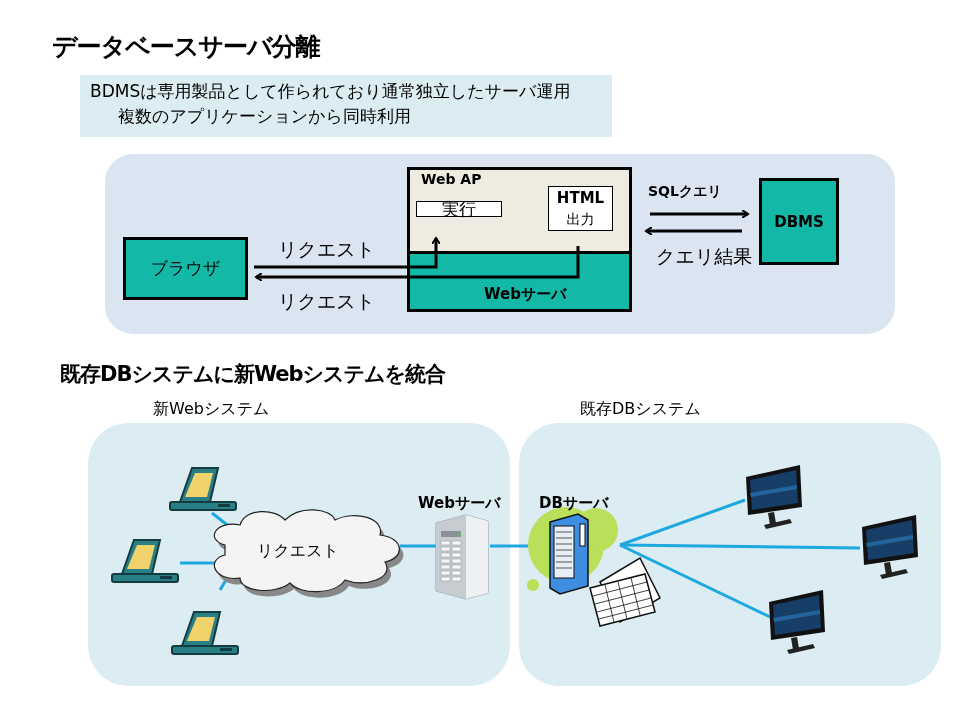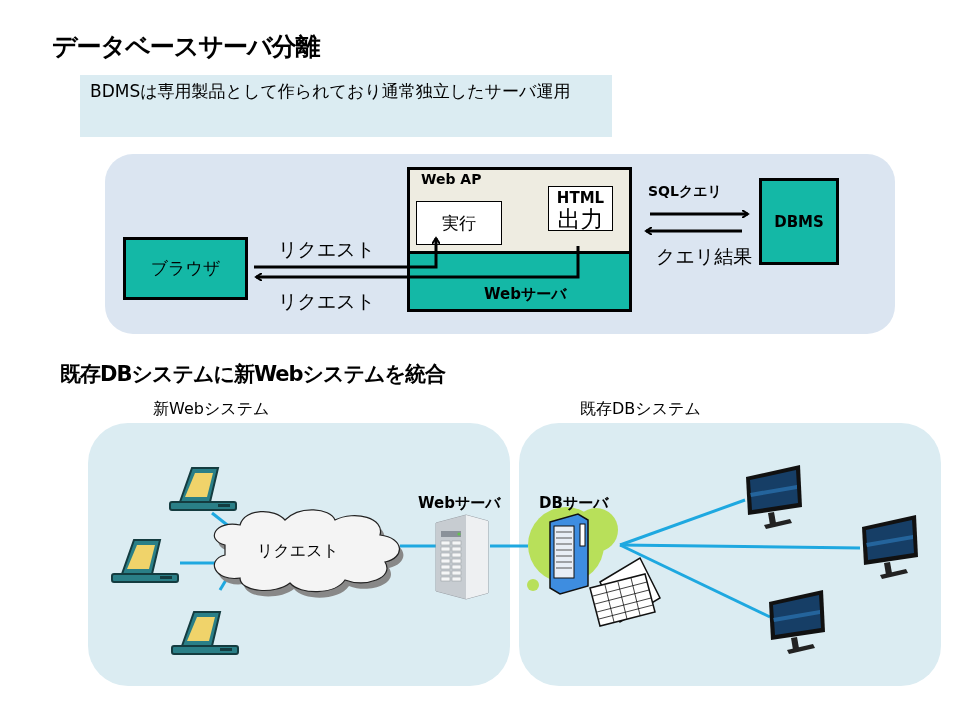--- a/index.html
+++ b/index.html
@@ -24,37 +24,38 @@
   .panel3 { left:519px; top:423px; width:422px; height:263px; background:#dbecf2; border-radius:40px; }
   svg.overlay { position:absolute; left:0; top:0; }
 </style>
 </head>
 <body>
 
 <div class="abs title1">データベースサーバ分離</div>
 
 <div class="abs note">
   <div>BDMSは専用製品として作られており通常独立したサーバ運用</div>
+  <div class="l2">複数のアプリケーションから同時利用</div>
 </div>
 
 <div class="abs panel1"></div>
 
 <div class="box browser">
   <span>ブラウザ</span>
 </div>
 
 <div class="box webap"></div>
 <div class="box websrv"></div>
 <div class="lbl b" style="left:421px; top:171px; font-size:14px;">Web AP</div>
-<div class="inner" style="left:416px; top:201px; width:86px; height:44px; font-size:17px;">
+<div class="inner" style="left:416px; top:201px; width:86px; height:16px; font-size:17px;">
   <span>実行</span>
 </div>
 <div class="inner" style="left:548px; top:186px; width:65px; height:45px; font-size:15px; flex-direction:column; line-height:21px;">
   <span class="b">HTML</span>
-  <span style="font-size:23px;">出力</span>
+  <span style="font-size:14px;">出力</span>
 </div>
 <div class="lbl b" style="left:484px; top:285px; font-size:15px;">Webサーバ</div>
 
 <div class="box dbms">
   <span>DBMS</span>
 </div>
 
 <div class="lbl" style="left:278px; top:237px;">リクエスト</div>
 <div class="lbl" style="left:278px; top:289px;">リクエスト</div>
 <div class="lbl b" style="left:648px; top:183px; font-size:14px;">SQLクエリ</div>

